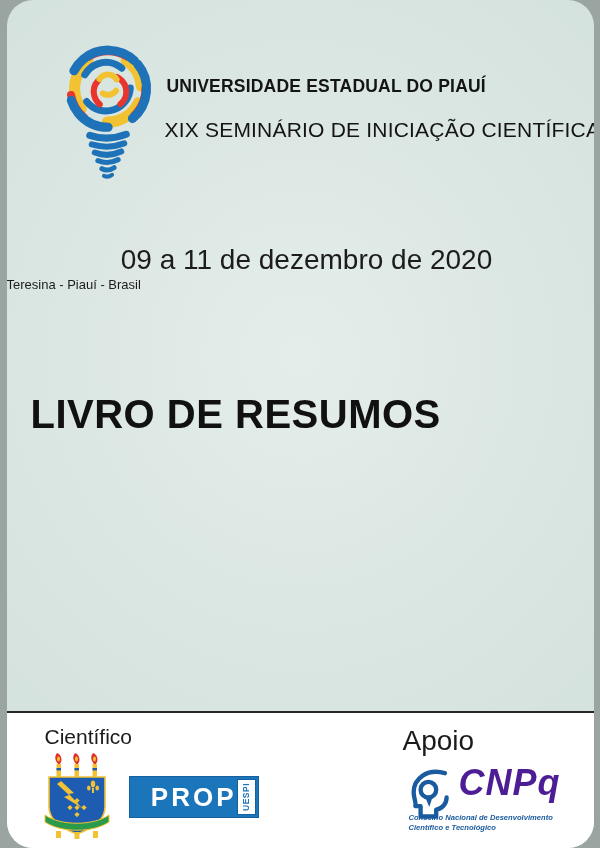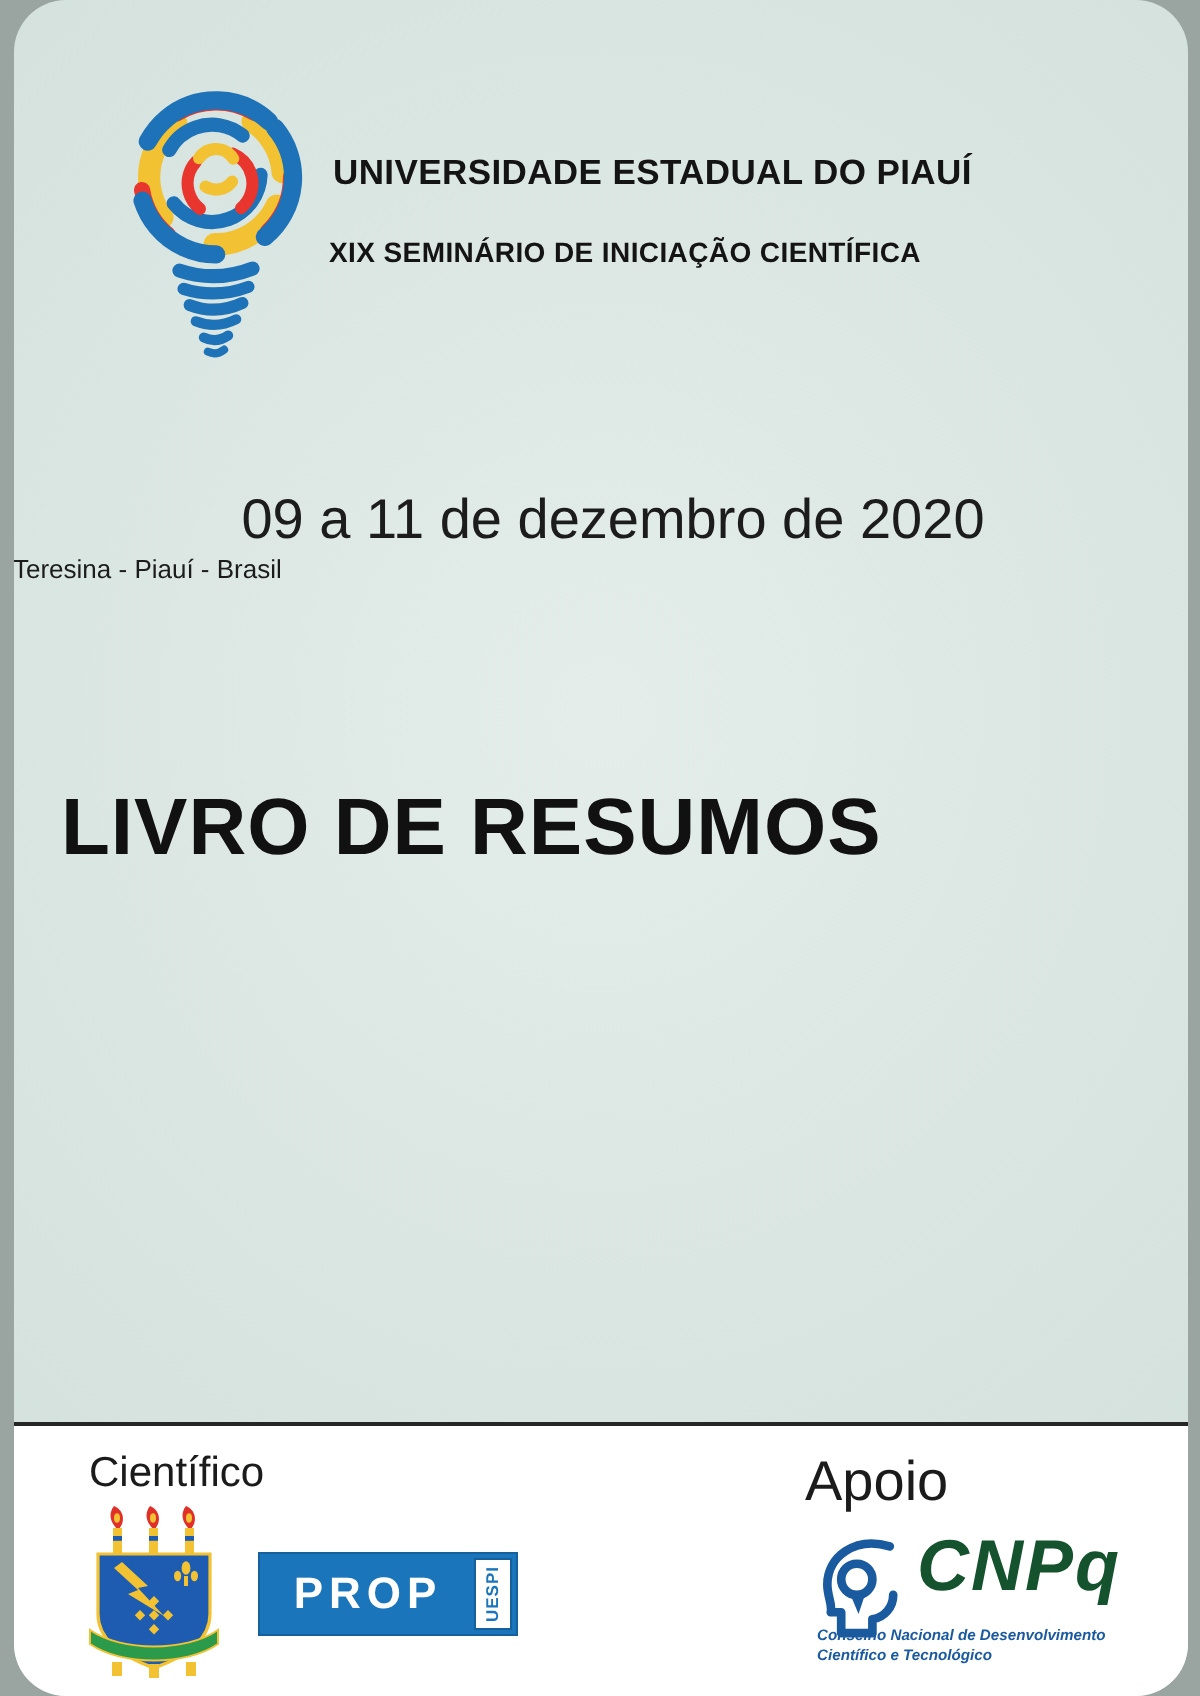--- a/index.html
+++ b/index.html
@@ -11,59 +11,59 @@
     font-family:"Liberation Sans", sans-serif;
     background: radial-gradient(120% 90% at 50% 42%, #e4edea 0%, #d6e3df 55%, #ccdcd7 100%);
     overflow:hidden;
     border-radius:26px;
   }
   .abs { position:absolute; }
 
   
   .bulb-logo { left:50px; top:36px; width:102px; height:152px; }
   .hdr-line1 { left:160px; top:76px;  font-size:17.5px; font-weight:bold; color:#141414; letter-spacing:.2px; white-space:nowrap; }
-  .hdr-line2 { left:158px; top:118px; font-size:14px; font-weight:bold; color:#141414; letter-spacing:.2px; white-space:nowrap; }
+  .hdr-line2 { left:158px; top:118px; font-size:21px; font-weight:normal; color:#141414; letter-spacing:.2px; white-space:nowrap; }
 
   
   .date-line     { left:0; top:244px; width:600px; text-align:center; font-size:28px; color:#1c1c1c; }
   .location-line { left:0; top:277px; width:600px; font-size:13px; color:#1c1c1c; }
   .main-title    { left:0; top:392px; width:600px; text-align:left; font-size:40px; font-weight:bold; color:#111; letter-spacing:.5px;padding-left:24px; }
 
   
   .divider { left:0; top:711px; width:600px; height:2px; background:#262626; }
   .footer  { left:0; top:713px; width:600px; height:135px; background:#ffffff; }
   .realizacao-label { left:38px;  top:12px; font-size:21px; color:#1b1b1b; }
   .apoio-label      { left:396px; top:12px; font-size:28px; color:#1b1b1b; }
 
   .uespi-crest { left:34px; top:39px; width:72px; height:88px; }
 
   .prop-logo {
     left:122px; top:63px; width:130px; height:42px;
     background:#1b75bb; border:1px solid #14619e;
     display:flex; align-items:center;
   }
   .prop-text {
-    flex:1; text-align:center; color:#ffffff; font-weight:bold;
-    font-size:22px; letter-spacing:3px; line-height:40px; padding-left:2px;
+    flex:1; text-align:right; color:#ffffff; font-weight:bold;
+    font-size:26px; letter-spacing:3px; line-height:40px; padding-left:2px;
   }
   .prop-tab {
     width:19px; height:36px; margin-right:2px; background:#ffffff; border:1px solid #14619e;
     display:flex; align-items:center; justify-content:center;
   }
   .prop-tab span {
     transform:rotate(-90deg); display:block;
     font-size:8.5px; font-weight:bold; color:#1b75bb; letter-spacing:.5px; white-space:nowrap;
   }
 
   .cnpq-logo { left:398px; top:53px; width:196px; height:76px; }
   .cnpq-head { position:absolute; left:0; top:2px; width:52px; height:52px; }
   .cnpq-acronym {
     position:absolute; left:54px; top:-4px;
     font-size:36px; font-weight:bold; font-style:italic;
-    color:#14532d; letter-spacing:1px;
+    color:#4c1d95; letter-spacing:1px;
   }
   .cnpq-name {
     position:absolute; left:4px; top:47px;
     font-size:7.6px; font-weight:bold; font-style:italic;
     color:#1a5a9e; line-height:9.6px; white-space:nowrap;
   }
 </style>
 </head>
 <body>
 

